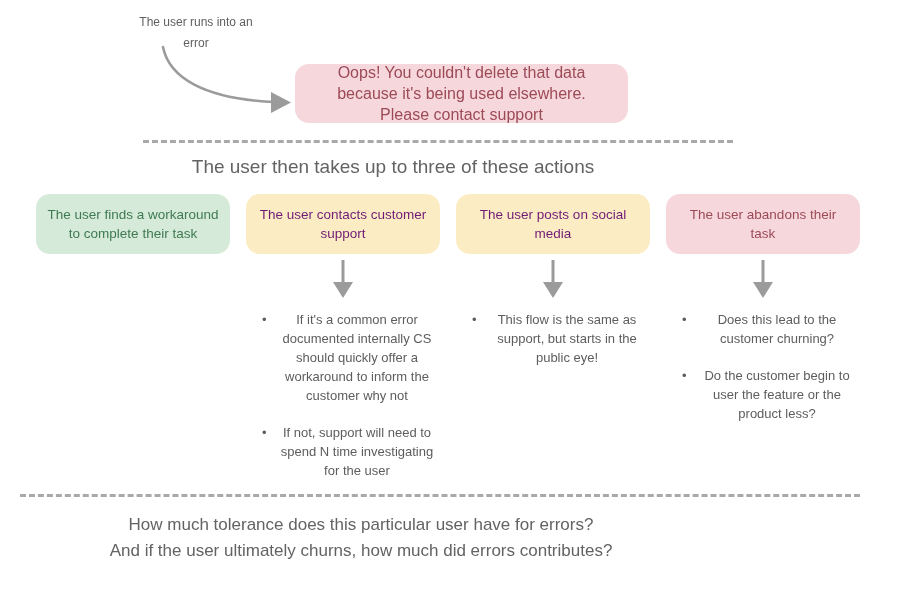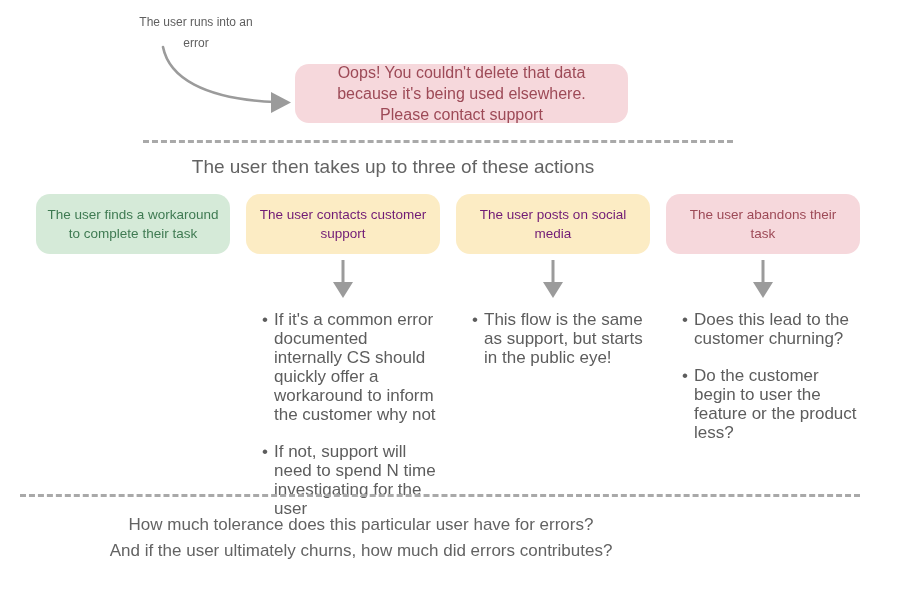--- a/index.html
+++ b/index.html
@@ -123,23 +123,24 @@
   .down-arrow {
     display: block;
     margin: 6px auto 0;
   }
   .down-arrow.hidden { visibility: hidden; }
 
   .bullets {
     list-style: none;
     margin: 10px 0 0 0;
     padding: 0 0 0 18px;
-    font-size: 17px;
+    font-size: 13px;
     line-height: 19px;
     color: #5d5d5d;
+    text-align: center;
   }
   .bullets li {
     position: relative;
     margin-bottom: 18px;
     padding-left: 10px;
   }
   .bullets li:before {
     content: "•";
     position: absolute;
     left: -2px;

